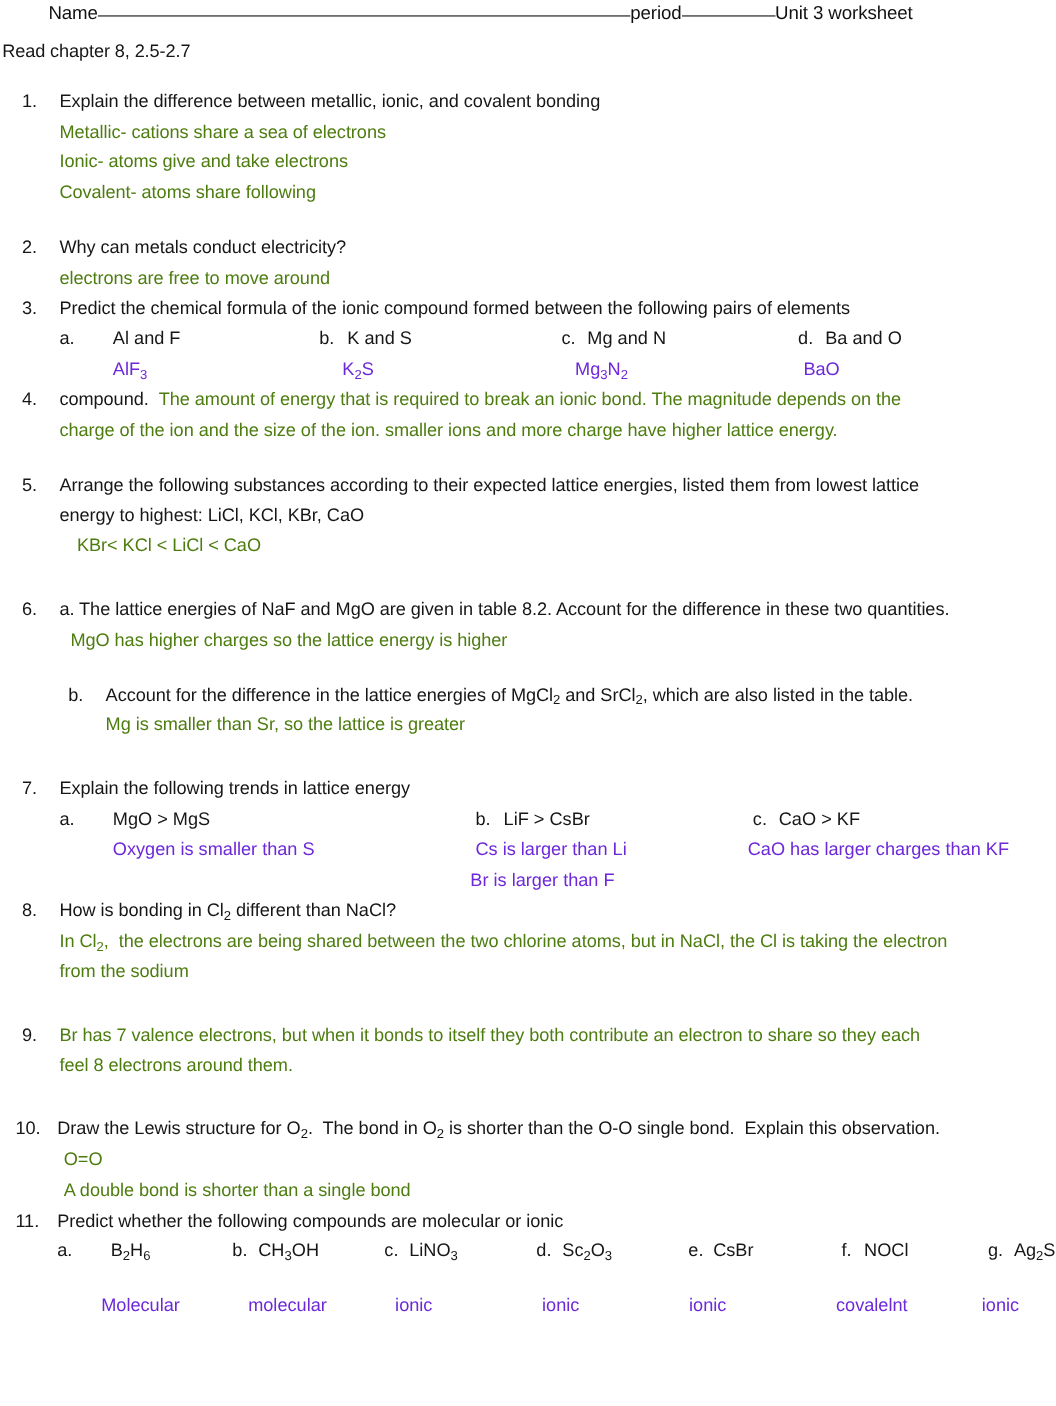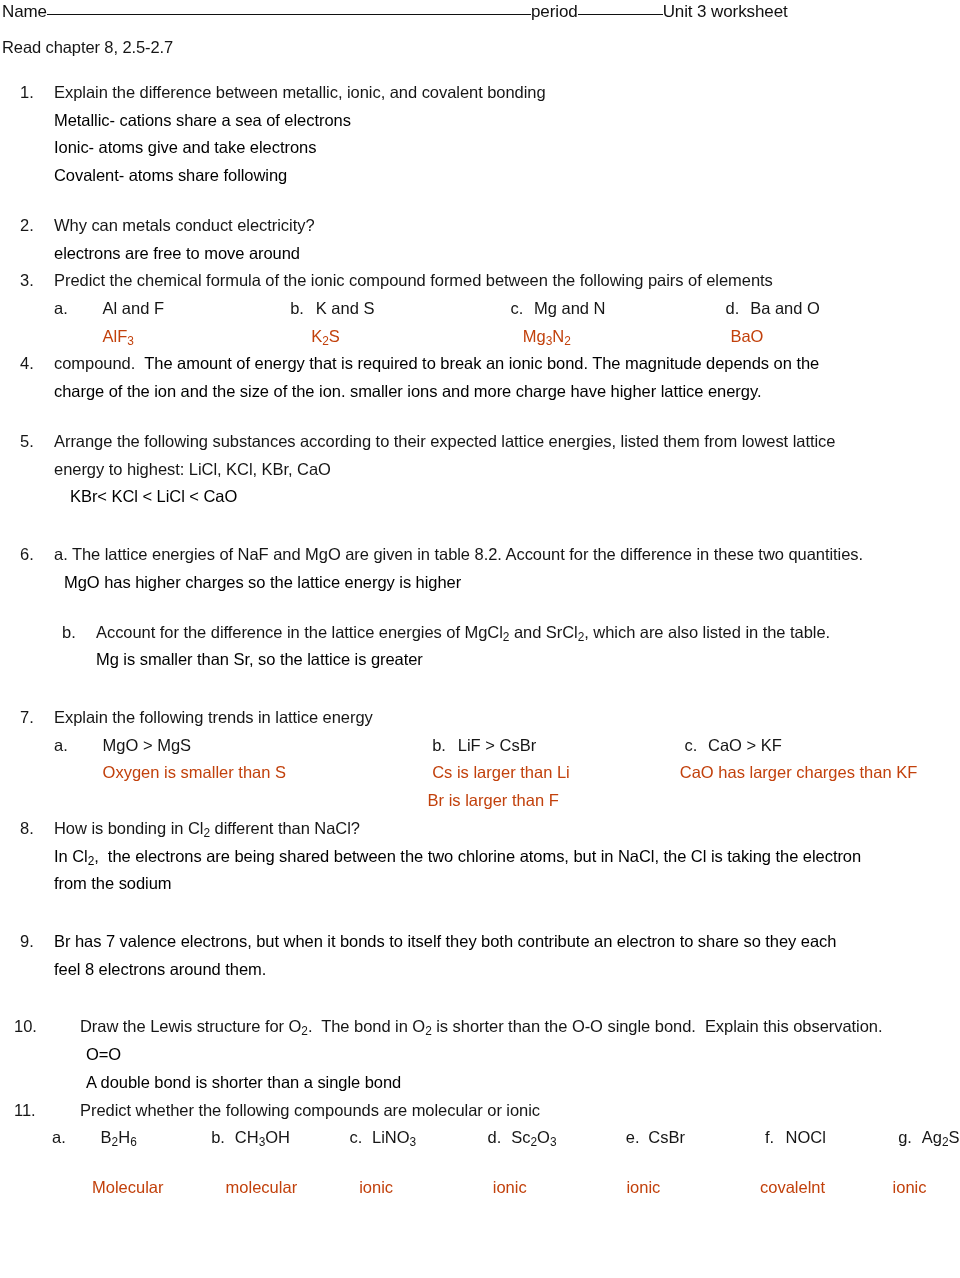--- a/index.html
+++ b/index.html
@@ -26,20 +26,21 @@
   }
 
   
   .header {
     display: flex;
     align-items: baseline;
     white-space: nowrap;
     font-size: 17px;
     padding: 2px 0 0 2px;
     letter-spacing: -0.1px;
+    margin-left: 42px;
   }
   .hdr-label { color: #111; }
   .rule {
     display: inline-block;
     border-bottom: 1.6px solid #111;
     height: 0;
     position: relative;
     top: -2px;
   }
   .rule.r1 { width: 484px; }
@@ -60,45 +61,45 @@
     letter-spacing: -0.05px;
   }
   .q .num {
     position: absolute;
     left: 20px;
     top: 0;
     width: 30px;
     text-align: left;
   }
   .q.wide .num { left: 14px; width: 38px; }
-  .q.wide { padding-left: 80px; }
+  .q.wide { padding-left: 52px; }
 
   .line { display: block; }
 
   
   .subrow {
     position: relative;
     padding-left: 54px;
     line-height: 1.68;
     white-space: nowrap;
   }
   .subrow .col {
     display: inline-block;
     vertical-align: baseline;
   }
 
   .ans {
-    color: #000000;
+    color: #4d7c0f;
   }
   .ansrow {
     position: relative;
     padding-left: 54px;
     line-height: 1.68;
     white-space: nowrap;
-    color: #c2410c;
+    color: #6d28d9;
   }
   .ansrow .col { display: inline-block; vertical-align: baseline; }
   .spacer-md { height: 22px; }
   .spacer-lg { height: 30px; }
 
   sub { font-size: 0.72em; line-height: 0; vertical-align: -0.28em; }
 </style>
 </head>
 <body>
 

